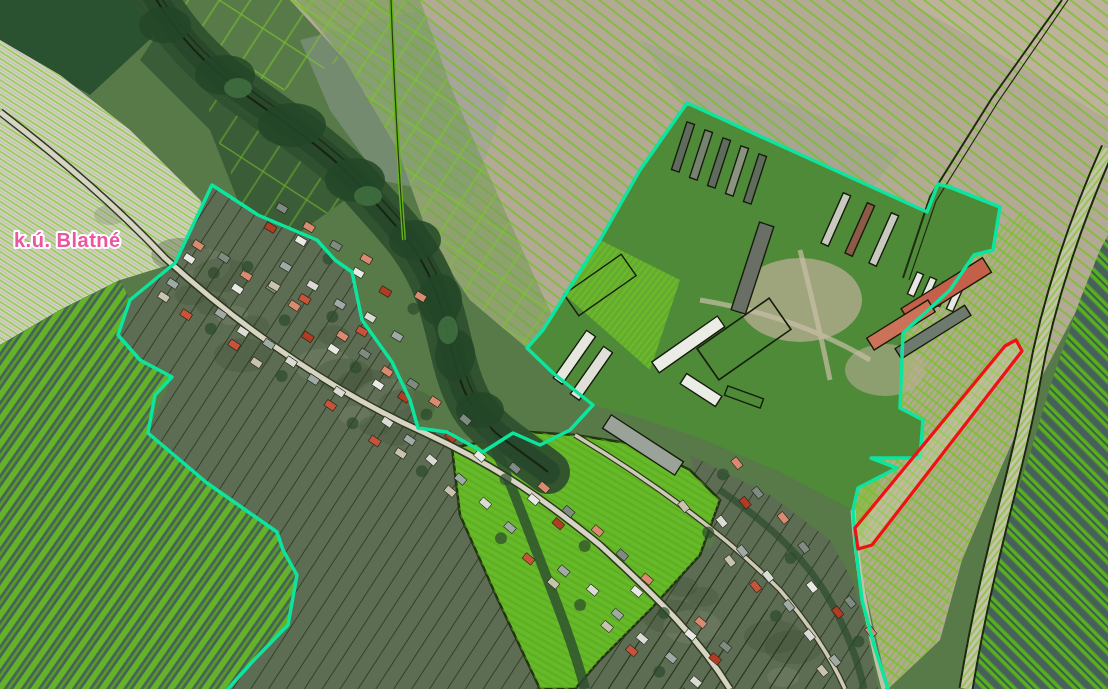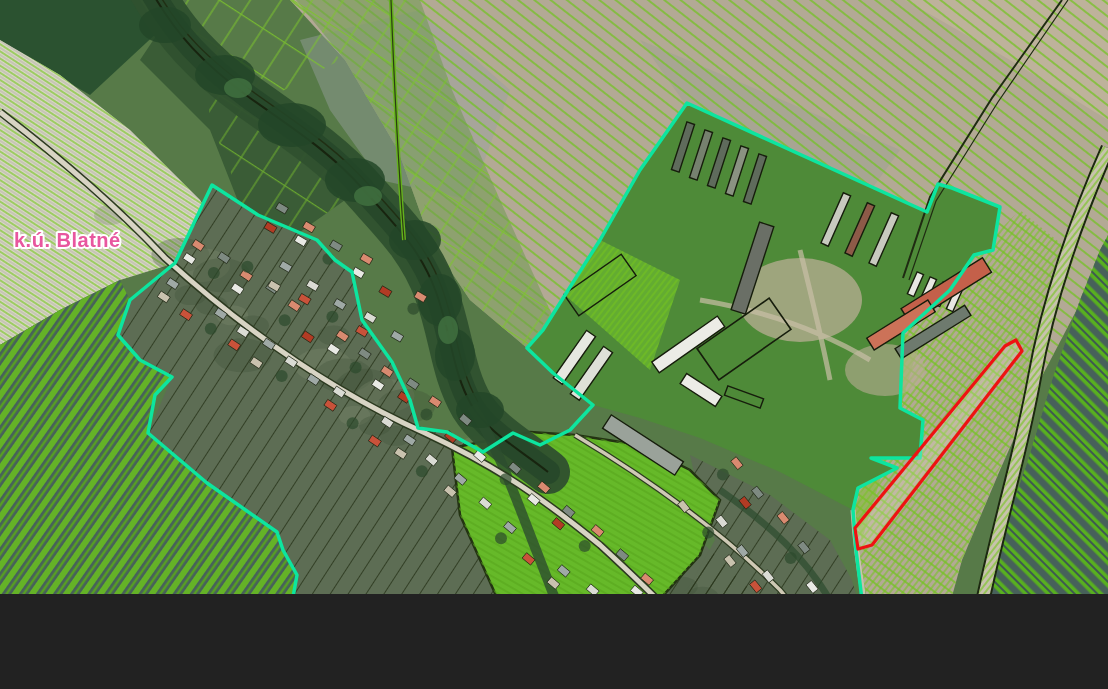--- a/index.html
+++ b/index.html
@@ -1,17 +1,17 @@
 <!DOCTYPE html>
 <html><head>
 <meta charset="utf-8">
 <style>
   html,body{margin:0;padding:0;background:#222;}
   .map-viewport{
-    position:relative;width:1108px;height:594px;overflow:hidden;
+    position:relative;width:1108px;height:689px;overflow:hidden;
     font-family:"Liberation Sans","DejaVu Sans",sans-serif;
     cursor:crosshair;
   }
   .map-viewport svg{position:absolute;left:0;top:0;display:block;}
   .territory-label-text{
     font-family:"Liberation Sans","DejaVu Sans",sans-serif;
     font-weight:bold;font-size:20px;
     paint-order:stroke;stroke-linejoin:round;
     letter-spacing:0.5px;
   }

